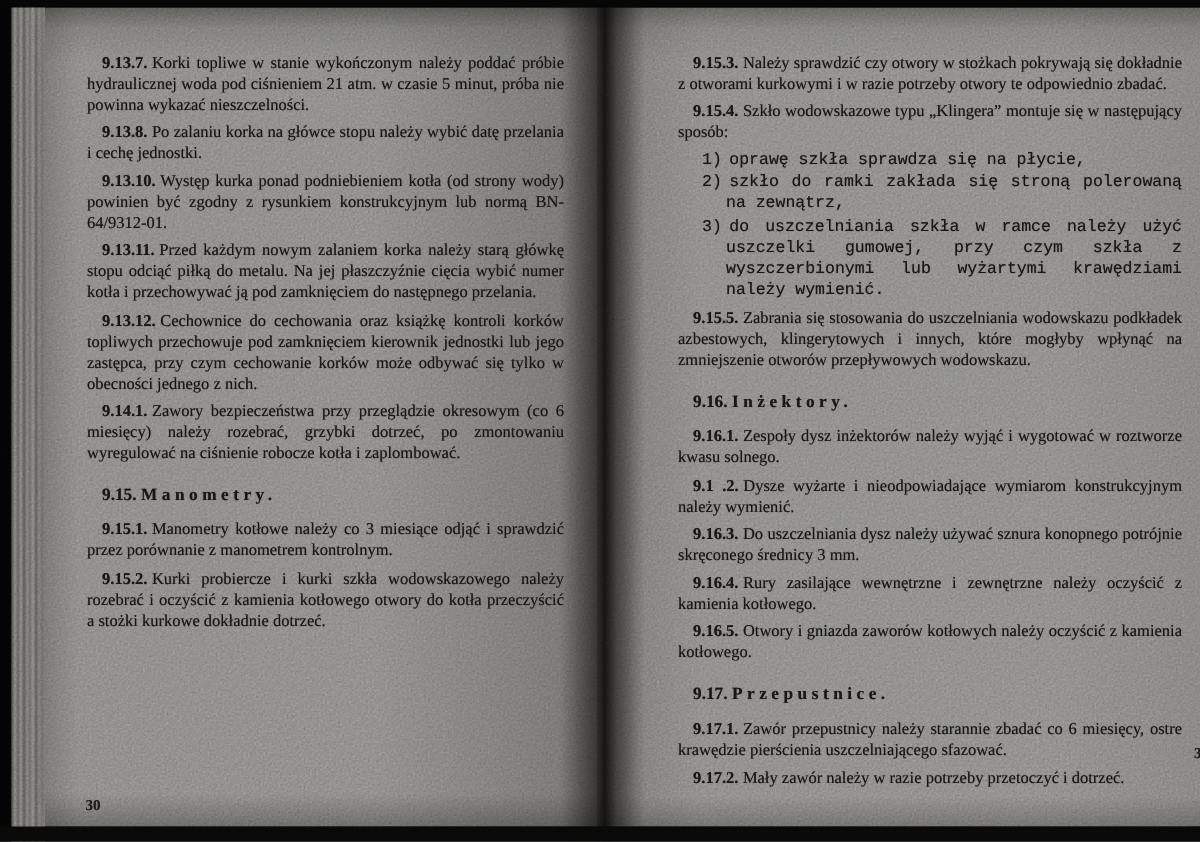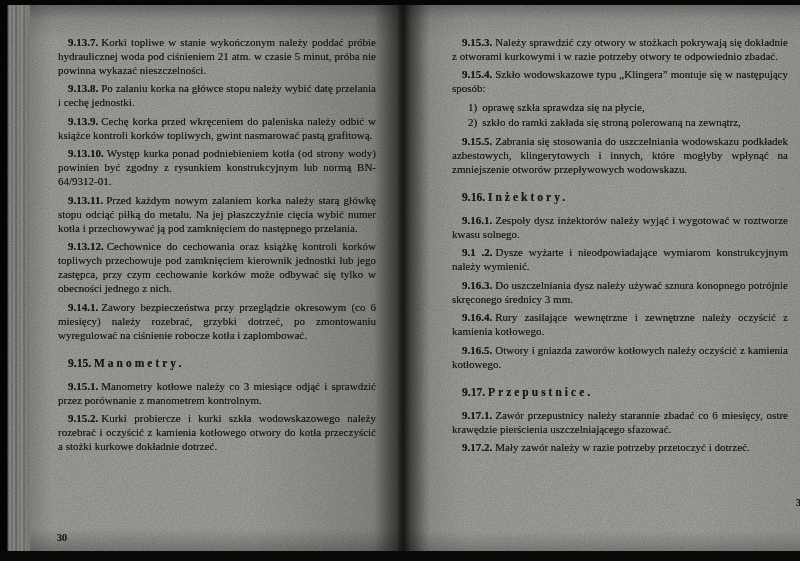--- a/index.html
+++ b/index.html
@@ -69,21 +69,21 @@
     text-shadow: 0 0 0.5px rgba(25,25,25,0.65);
   }
   .col-left  { left: 58px;  width: 318px; }
   .col-right { left: 452px; width: 336px; }
 
   .para { margin: 4.5px 0; text-indent: 10px; }
   .num  { font-weight: bold; padding-right: 3px; }
   .heading { margin: 14px 0 9px; font-weight: bold; text-indent: 10px; font-size: 11.5px; }
   .heading .sp { letter-spacing: 3px; }
 
-  .list { margin: 1px 0 3px; }
+  .list { margin: 1px 0 3px; font-family: Liberation Mono, monospace; }
   .li { margin: 1.5px 0; padding-left: 32px; text-indent: -16px; text-align: justify; }
   .li .marker { padding-right: 5px; }
 
   .pageno {
     position: absolute; top: 497px;
     font-size: 10px; font-weight: bold; color: #242320;
     text-shadow: 0 0 0.5px rgba(25,25,25,0.6);
   }
   .pageno-left  { left: 57px; margin-top: 35px; }
   .pageno-right { left: 796px; }
@@ -98,36 +98,36 @@
 
 <div class="book">
 
   <div class="edge-stack"></div>
   <div class="page-left"></div>
   <div class="page-right"></div>
 
   <div class="col col-left">
     <p class="para"><span class="num">9.13.7.</span><span>Korki topliwe w stanie wykończonym należy poddać próbie hydraulicznej woda pod ciśnieniem 21 atm. w czasie 5 minut, próba nie powinna wykazać nieszczelności.</span></p>
     <p class="para"><span class="num">9.13.8.</span><span>Po zalaniu korka na główce stopu należy wybić datę przelania i cechę jednostki.</span></p>
-    <p class="para"><span class="num">9.13.9.</span><span>Cechę korka przed wkręceniem do paleniska należy odbić w książce kontroli korków topliwych, gwint nasmarować pastą grafitową.</span></p>
     <p class="para"><span class="num">9.13.10.</span><span>Występ kurka ponad podniebieniem kotła (od strony wody) powinien być zgodny z rysunkiem konstrukcyjnym lub normą BN-64/9312-01.</span></p>
     <p class="para"><span class="num">9.13.11.</span><span>Przed każdym nowym zalaniem korka należy starą główkę stopu odciąć piłką do metalu. Na jej płaszczyźnie cięcia wybić numer kotła i przechowywać ją pod zamknięciem do następnego przelania.</span></p>
     <p class="para"><span class="num">9.13.12.</span><span>Cechownice do cechowania oraz książkę kontroli korków topliwych przechowuje pod zamknięciem kierownik jednostki lub jego zastępca, przy czym cechowanie korków może odbywać się tylko w obecności jednego z nich.</span></p>
     <p class="para"><span class="num">9.14.1.</span><span>Zawory bezpieczeństwa przy przeglądzie okresowym (co 6 miesięcy) należy rozebrać, grzybki dotrzeć, po zmontowaniu wyregulować na ciśnienie robocze kotła i zaplombować.</span></p>
     <p class="heading"><span class="num">9.15.</span><span class="sp">Manometry.</span></p>
     <p class="para"><span class="num">9.15.1.</span><span>Manometry kotłowe należy co 3 miesiące odjąć i sprawdzić przez porównanie z manometrem kontrolnym.</span></p>
     <p class="para"><span class="num">9.15.2.</span><span>Kurki probiercze i kurki szkła wodowskazowego należy rozebrać i oczyścić z kamienia kotłowego otwory do kotła przeczyścić a stożki kurkowe dokładnie dotrzeć.</span></p>
   </div>
 
   <div class="col col-right">
     <p class="para"><span class="num">9.15.3.</span><span>Należy sprawdzić czy otwory w stożkach pokrywają się dokładnie z otworami kurkowymi i w razie potrzeby otwory te odpowiednio zbadać.</span></p>
     <p class="para"><span class="num">9.15.4.</span><span>Szkło wodowskazowe typu „Klingera” montuje się w następujący sposób:</span></p>
     <div class="list">
       <p class="li"><span class="marker">1)</span><span>oprawę szkła sprawdza się na płycie,</span></p>
       <p class="li"><span class="marker">2)</span><span>szkło do ramki zakłada się stroną polerowaną na zewnątrz,</span></p>
+      <p class="li"><span class="marker">3)</span><span>do uszczelniania szkła w ramce należy użyć uszczelki gumowej, przy czym szkła z wyszczerbionymi lub wyżartymi krawędziami należy wymienić.</span></p>
     </div>
     <p class="para"><span class="num">9.15.5.</span><span>Zabrania się stosowania do uszczelniania wodowskazu podkładek azbestowych, klingerytowych i innych, które mogłyby wpłynąć na zmniejszenie otworów przepływowych wodowskazu.</span></p>
     <p class="heading"><span class="num">9.16.</span><span class="sp">Inżektory.</span></p>
     <p class="para"><span class="num">9.16.1.</span><span>Zespoły dysz inżektorów należy wyjąć i wygotować w roztworze kwasu solnego.</span></p>
     <p class="para"><span class="num">9.1 .2.</span><span>Dysze wyżarte i nieodpowiadające wymiarom konstrukcyjnym należy wymienić.</span></p>
     <p class="para"><span class="num">9.16.3.</span><span>Do uszczelniania dysz należy używać sznura konopnego potrójnie skręconego średnicy 3 mm.</span></p>
     <p class="para"><span class="num">9.16.4.</span><span>Rury zasilające wewnętrzne i zewnętrzne należy oczyścić z kamienia kotłowego.</span></p>
     <p class="para"><span class="num">9.16.5.</span><span>Otwory i gniazda zaworów kotłowych należy oczyścić z kamienia kotłowego.</span></p>
     <p class="heading"><span class="num">9.17.</span><span class="sp">Przepustnice.</span></p>
     <p class="para"><span class="num">9.17.1.</span><span>Zawór przepustnicy należy starannie zbadać co 6 miesięcy, ostre krawędzie pierścienia uszczelniającego sfazować.</span></p>

